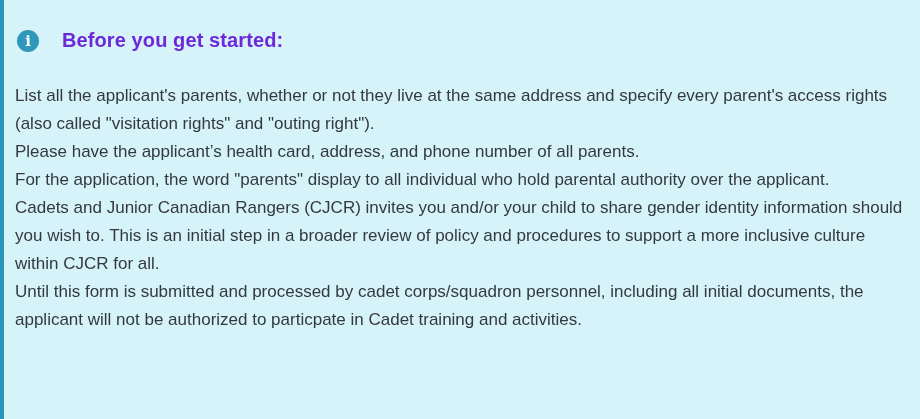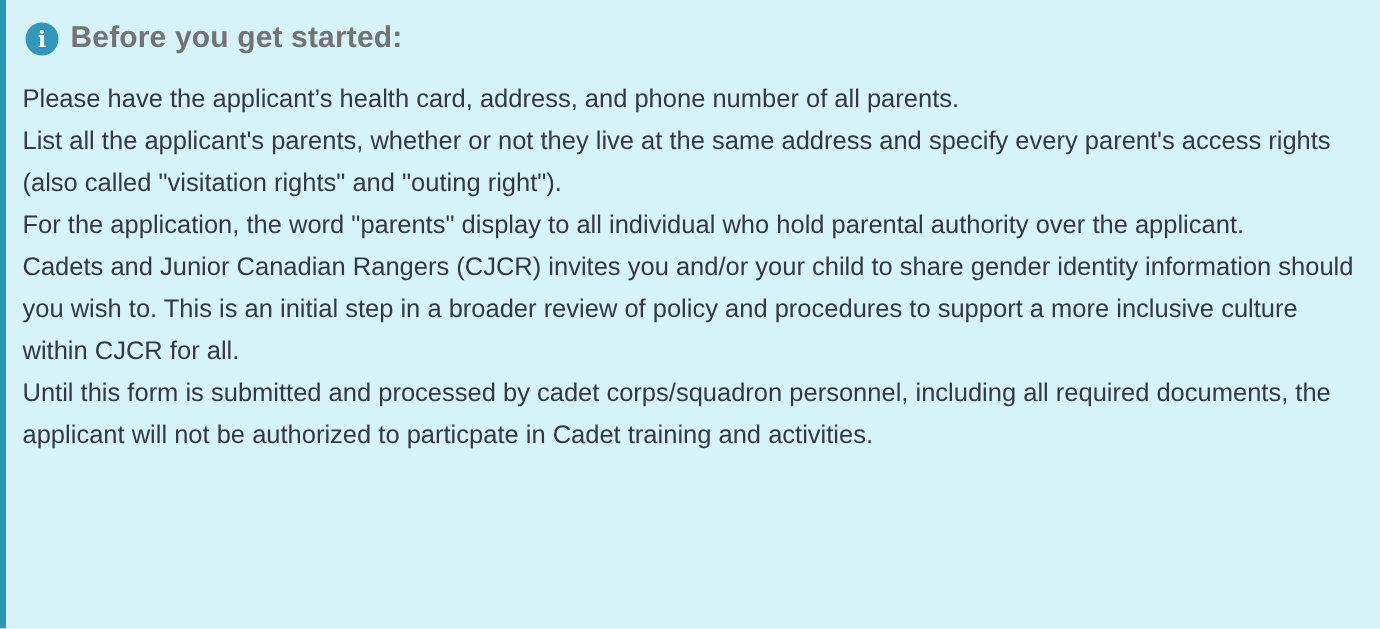--- a/index.html
+++ b/index.html
@@ -31,24 +31,24 @@
     background: #2e97ba;
     color: #ffffff;
     font-family: "DejaVu Serif", serif;
     font-weight: bold;
     font-size: 15px;
     line-height: 22px;
     text-align: center;
     user-select: none;
   }
   .heading-text {
-    margin: 0;
+    margin: 15px;
     font-size: 20px;
     font-weight: 700;
-    color: #737373;
+    color: #6d28d9;
     letter-spacing: 0.1px;
   }
   .body-text {
     max-width: 895px;
     font-size: 17px;
     line-height: 28px;
     color: #333940;
   }
   .body-text p {
     margin: 0;
@@ -56,19 +56,19 @@
 </style>
 </head>
 <body>
 
 <div class="callout">
   <div class="heading-row">
     <span class="info-icon">i</span>
     <h1 class="heading-text">Before you get started:</h1>
   </div>
   <div class="body-text">
+      <p>List all the applicant's parents, whether or not they live at the same address and specify every parent's access rights (also called "visitation rights" and "outing right").</p>
       <p>Please have the applicant’s health card, address, and phone number of all parents.</p>
-      <p>List all the applicant's parents, whether or not they live at the same address and specify every parent's access rights (also called "visitation rights" and "outing right").</p>
       <p>For the application, the word "parents" display to all individual who hold parental authority over the applicant.</p>
       <p>Cadets and Junior Canadian Rangers (CJCR) invites you and/or your child to share gender identity information should you wish to. This is an initial step in a broader review of policy and procedures to support a more inclusive culture within CJCR for all.</p>
-      <p>Until this form is submitted and processed by cadet corps/squadron personnel, including all required documents, the applicant will not be authorized to particpate in Cadet training and activities.</p>
+      <p>Until this form is submitted and processed by cadet corps/squadron personnel, including all initial documents, the applicant will not be authorized to particpate in Cadet training and activities.</p>
     </div>
 </div>
 
 </body></html>

